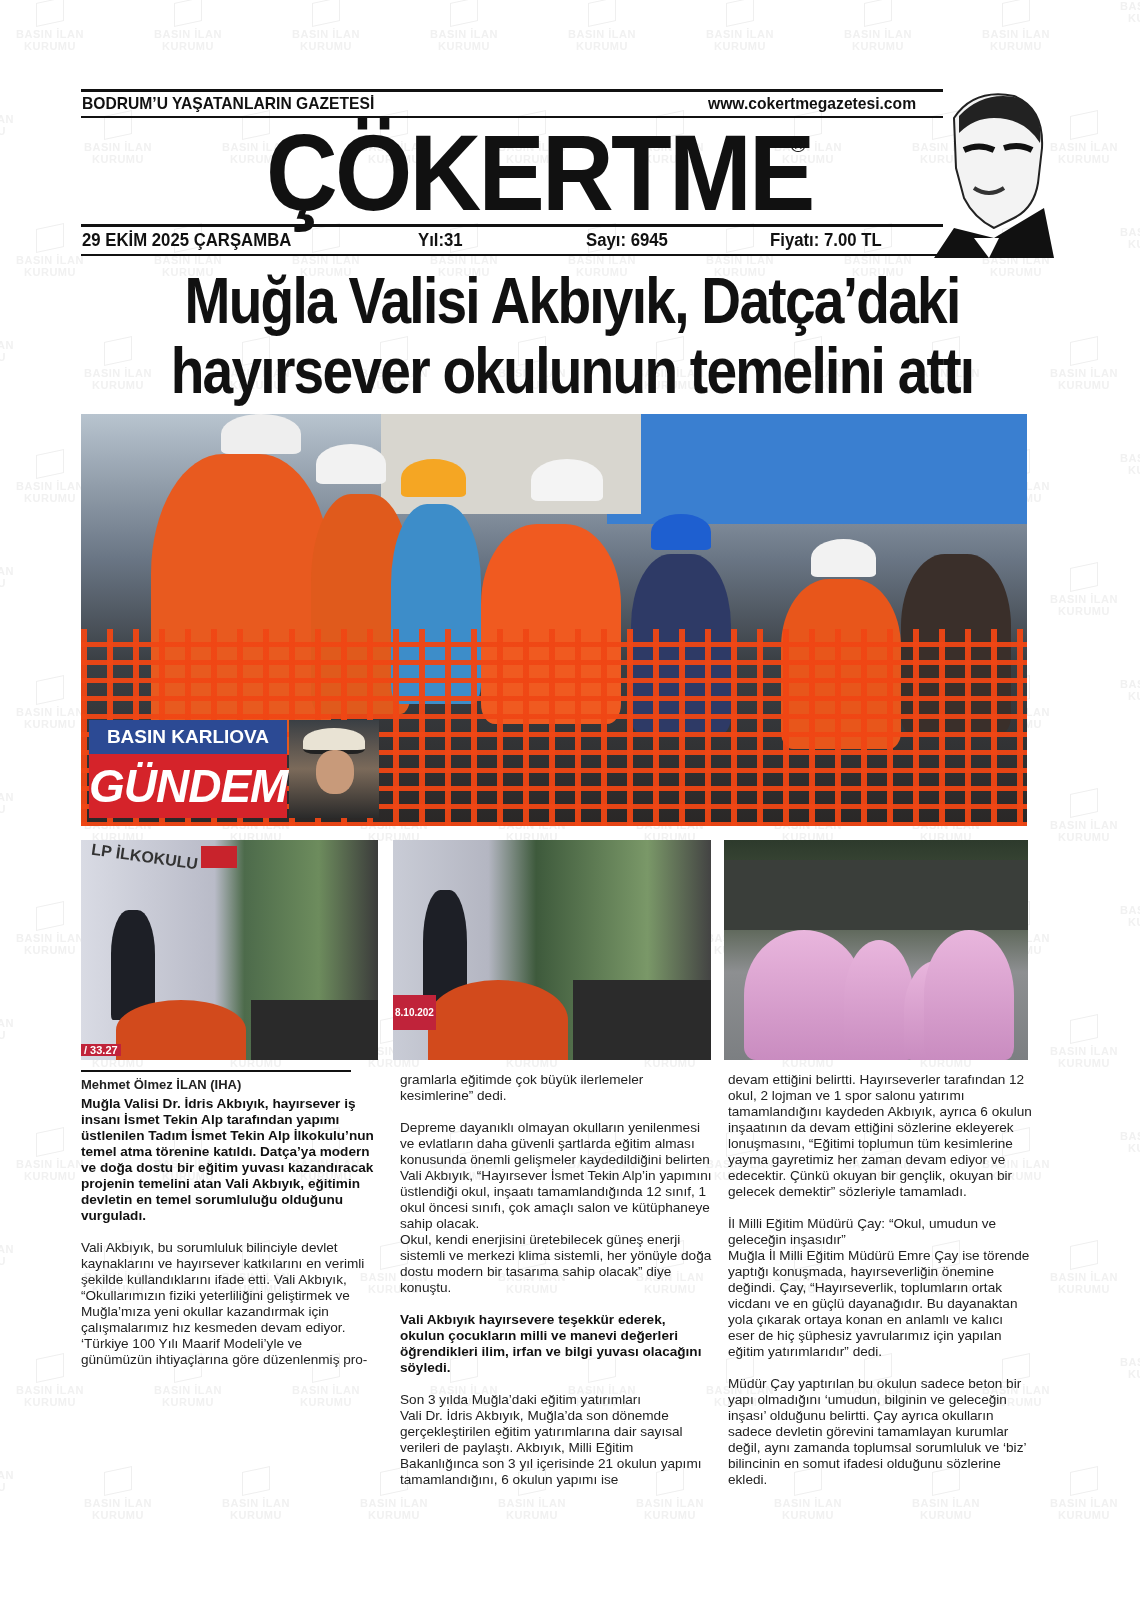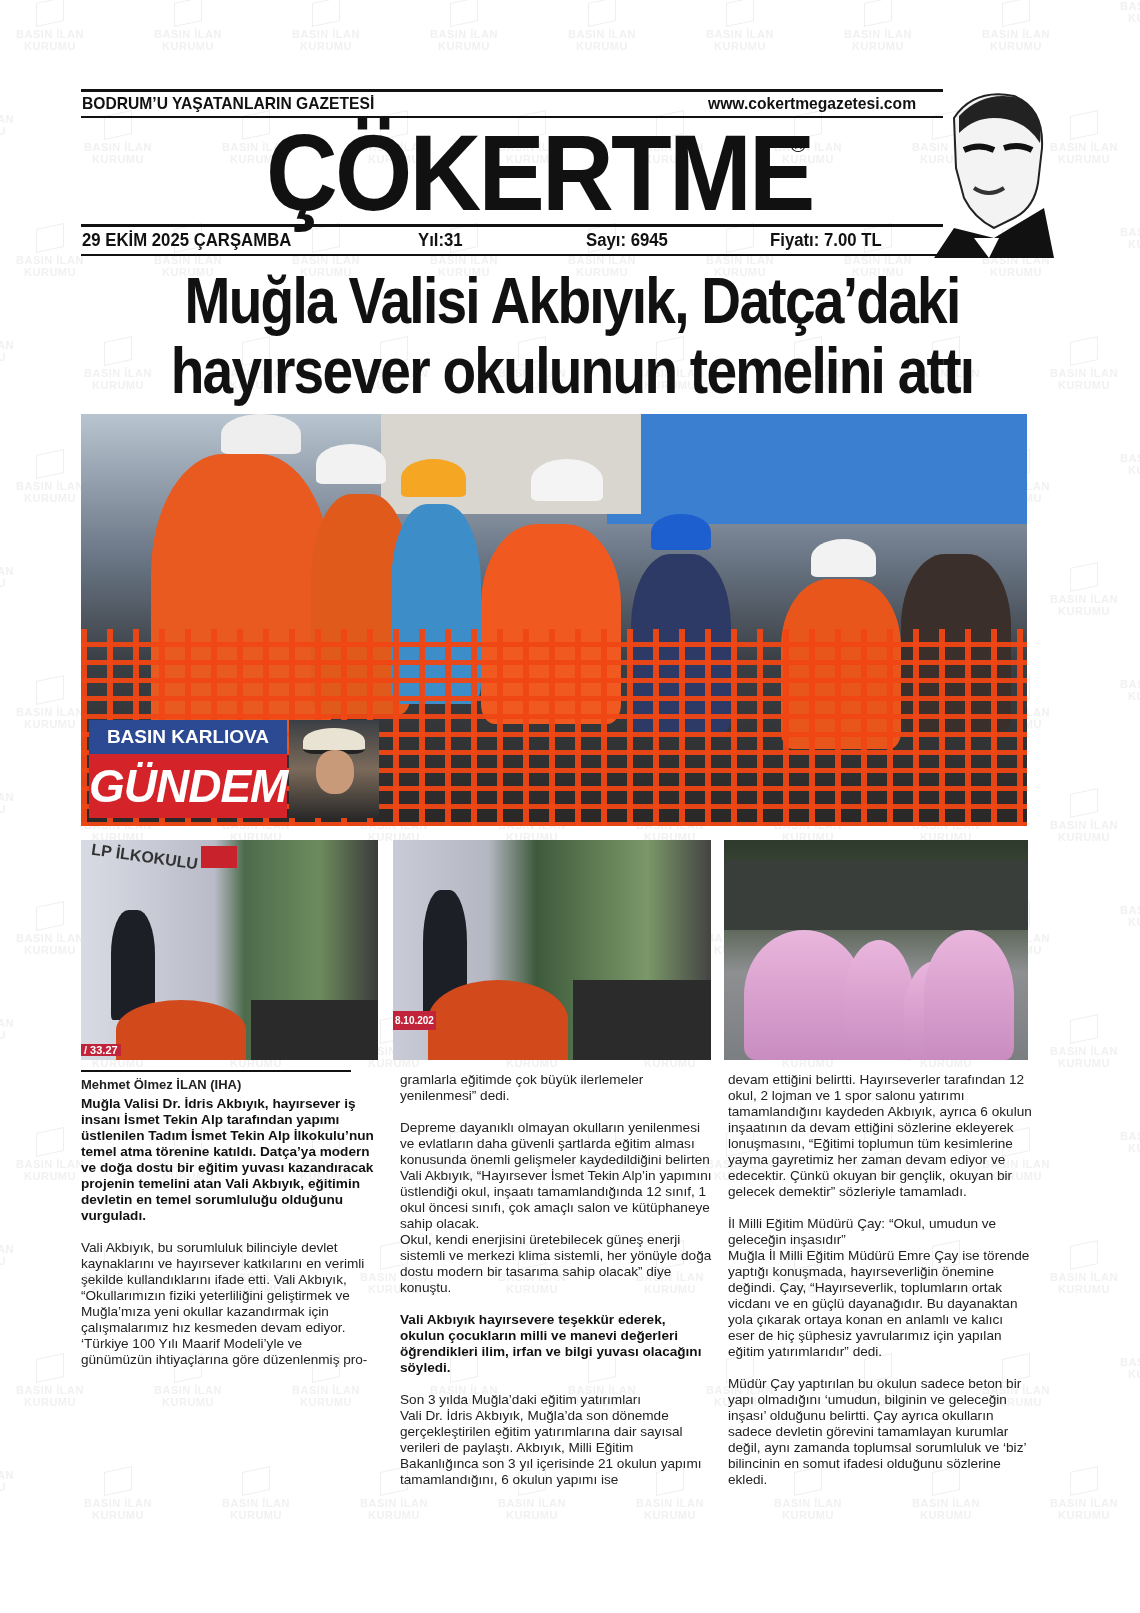--- a/index.html
+++ b/index.html
@@ -733,40 +733,40 @@
   <div style="position:absolute;left:10px;top:8px;font-weight:bold;color:#333;font-size:16px;transform:rotate(8deg);">LP İLKOKULU</div>
   <div style="position:absolute;left:120px;top:6px;width:36px;height:22px;background:#c8232c;"></div>
   <div class="speaker" style="left:30px;top:70px;"></div>
   <div class="podium" style="left:35px;"></div>
   <div style="position:absolute;left:0;bottom:4px;color:#fff;font-size:11px;font-weight:bold;background:#c0233a;padding:0 3px;">/ 33.27</div>
   <div style="position:absolute;left:170px;bottom:0;width:127px;height:60px;background:#2a2a2a;"></div>
 </div>
 <div class="photo-sm ph2">
   <div class="speaker" style="left:30px;top:50px;height:130px;"></div>
   <div class="podium" style="left:35px;width:140px;height:80px;"></div>
-  <div style="position:absolute;left:0;bottom:30px;color:#fff;font-size:10px;font-weight:bold;background:#c0233a;padding:4px 2px;">8.10.202</div>
+  <div style="position:absolute;left:0;bottom:30px;color:#fff;font-size:10px;font-weight:bold;background:#c0233a;padding:12px 2px;">8.10.202</div>
   <div style="position:absolute;left:180px;bottom:0;width:138px;height:80px;background:#2b2b2b;"></div>
 </div>
 <div class="photo-sm ph3">
   <div style="position:absolute;left:0;top:20px;width:304px;height:70px;background:#3a3e3a;"></div>
   <div class="dancer" style="left:20px;width:120px;height:130px;"></div>
   <div class="dancer" style="left:120px;height:120px;"></div>
   <div class="dancer" style="left:180px;height:100px;"></div>
   <div class="dancer" style="left:200px;width:90px;height:130px;"></div>
 </div>
 
 <div class="rule-bottom"></div>
 <div class="byline">Mehmet Ölmez  İLAN (IHA)</div>
 
 <div class="col" id="col1" style="left:81px;top:1096px;width:295px;">
     <p class="b" style="white-space: pre-line;">Muğla Valisi Dr. İdris Akbıyık, hayırsever iş insanı İsmet Tekin Alp tarafından yapımı üstlenilen Tadım İsmet Tekin Alp İlkokulu’nun temel atma törenine katıldı. Datça’ya modern ve doğa dostu bir eğitim yuvası kazandıracak projenin temelini atan Vali Akbıyık, eğitimin devletin en temel sorumluluğu olduğunu vurguladı.</p>
     <p style="white-space: pre-line;">Vali Akbıyık, bu sorumluluk bilinciyle devlet kaynaklarını ve hayırsever katkılarını en verimli şekilde kullandıklarını ifade etti. Vali Akbıyık, “Okullarımızın fiziki yeterliliğini geliştirmek ve Muğla’mıza yeni okullar kazandırmak için çalışmalarımız hız kesmeden devam ediyor. ‘Türkiye 100 Yılı Maarif Modeli’yle ve günümüzün ihtiyaçlarına göre düzenlenmiş pro-</p>
   </div>
 <div class="col" id="col2" style="left:400px;top:1072px;width:312px;">
-    <p style="white-space: pre-line;">gramlarla eğitimde çok büyük ilerlemeler yenilenmesi” dedi.</p>
+    <p style="white-space: pre-line;">gramlarla eğitimde çok büyük ilerlemeler kesimlerine” dedi.</p>
     <p style="white-space: pre-line;">Depreme dayanıklı olmayan okulların yenilenmesi ve evlatların daha güvenli şartlarda eğitim alması konusunda önemli gelişmeler kaydedildiğini belirten Vali Akbıyık, “Hayırsever İsmet Tekin Alp’in yapımını üstlendiği okul, inşaatı tamamlandığında 12 sınıf, 1 okul öncesi sınıfı, çok amaçlı salon ve kütüphaneye sahip olacak.
 Okul, kendi enerjisini üretebilecek güneş enerji sistemli ve merkezi klima sistemli, her yönüyle doğa dostu modern bir tasarıma sahip olacak” diye konuştu.</p>
     <p class="b" style="white-space: pre-line;">Vali Akbıyık hayırsevere teşekkür ederek, okulun çocukların milli ve manevi değerleri öğrendikleri ilim, irfan ve bilgi yuvası olacağını söyledi.</p>
     <p style="white-space: pre-line; margin-top: 12px;">Son 3 yılda Muğla’daki eğitim yatırımları
 Vali Dr. İdris Akbıyık, Muğla’da son dönemde gerçekleştirilen eğitim yatırımlarına dair sayısal verileri de paylaştı. Akbıyık, Milli Eğitim Bakanlığınca son 3 yıl içerisinde 21 okulun yapımı tamamlandığını, 6 okulun yapımı ise</p>
   </div>
 <div class="col" id="col3" style="left:728px;top:1072px;width:305px;">
     <p style="white-space: pre-line;">devam ettiğini belirtti. Hayırseverler tarafından 12 okul, 2 lojman ve 1 spor salonu yatırımı tamamlandığını kaydeden Akbıyık, ayrıca 6 okulun inşaatının da devam ettiğini sözlerine ekleyerek lonuşmasını, “Eğitimi toplumun tüm kesimlerine yayma gayretimiz her zaman devam ediyor ve edecektir. Çünkü okuyan bir gençlik, okuyan bir gelecek demektir” sözleriyle tamamladı.</p>
     <p style="white-space: pre-line;">İl Milli Eğitim Müdürü Çay: “Okul, umudun ve geleceğin inşasıdır”
 Muğla İl Milli Eğitim Müdürü Emre Çay ise törende yaptığı konuşmada, hayırseverliğin önemine değindi. Çay, “Hayırseverlik, toplumların ortak vicdanı ve en güçlü dayanağıdır. Bu dayanaktan yola çıkarak ortaya konan en anlamlı ve kalıcı eser de hiç şüphesiz yavrularımız için yapılan eğitim yatırımlarıdır” dedi.</p>

